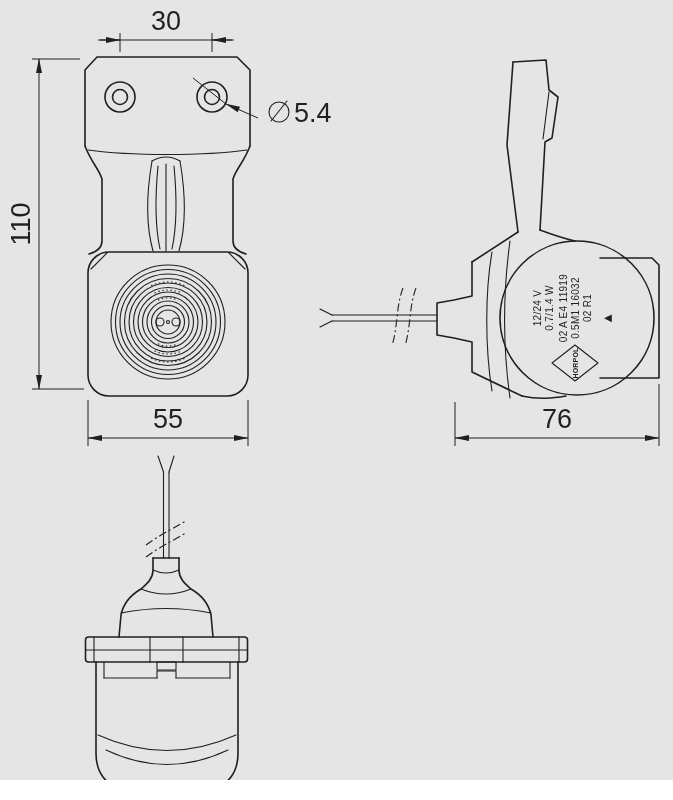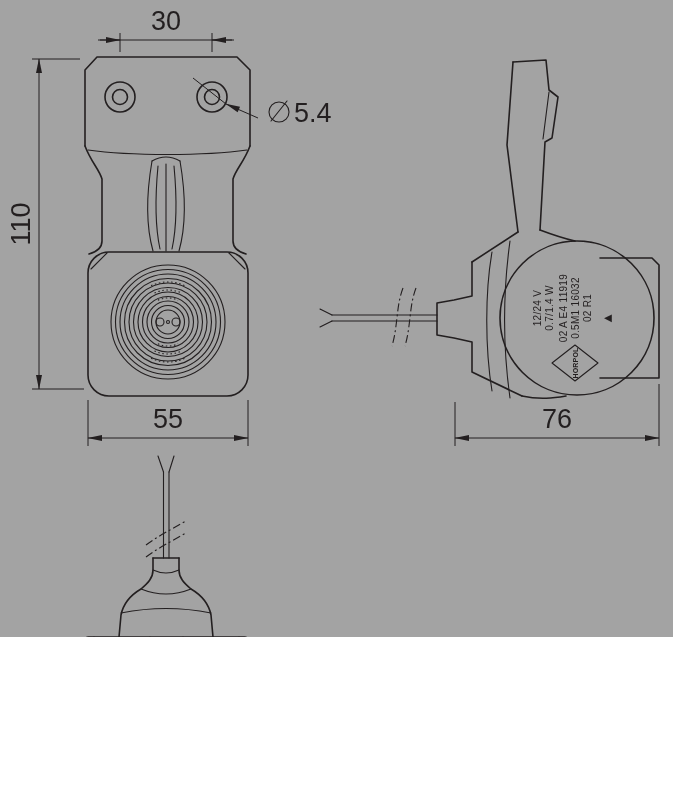--- a/index.html
+++ b/index.html
@@ -4,22 +4,22 @@
 <style>
   html, body {
     margin: 0;
     padding: 0;
     background: #ffffff;
     font-family: "Liberation Sans", sans-serif;
   }
   .page {
     position: relative;
     width: 673px;
-    height: 637px;
-    background: #a3a3a3;
+    height: 780px;
+    background: #e5e5e5;
     overflow: hidden;
     text-align: right;
   }
   svg { display: block; }
   svg * { vector-effect: none; }
   .outline { fill: none; stroke-width: 1.6; stroke-linejoin: round; stroke-linecap: round; }
   .detail  { fill: none; stroke-width: 1.1; stroke-linejoin: round; stroke-linecap: round; }
   .dimline { fill: none; stroke-width: 1; }
   .dotted  { fill: none; stroke-width: 1.1; stroke-dasharray: 1.5 2.6; }
   .breakline { fill: none; stroke-width: 1.1; stroke-dasharray: 8 3 2 3; }

